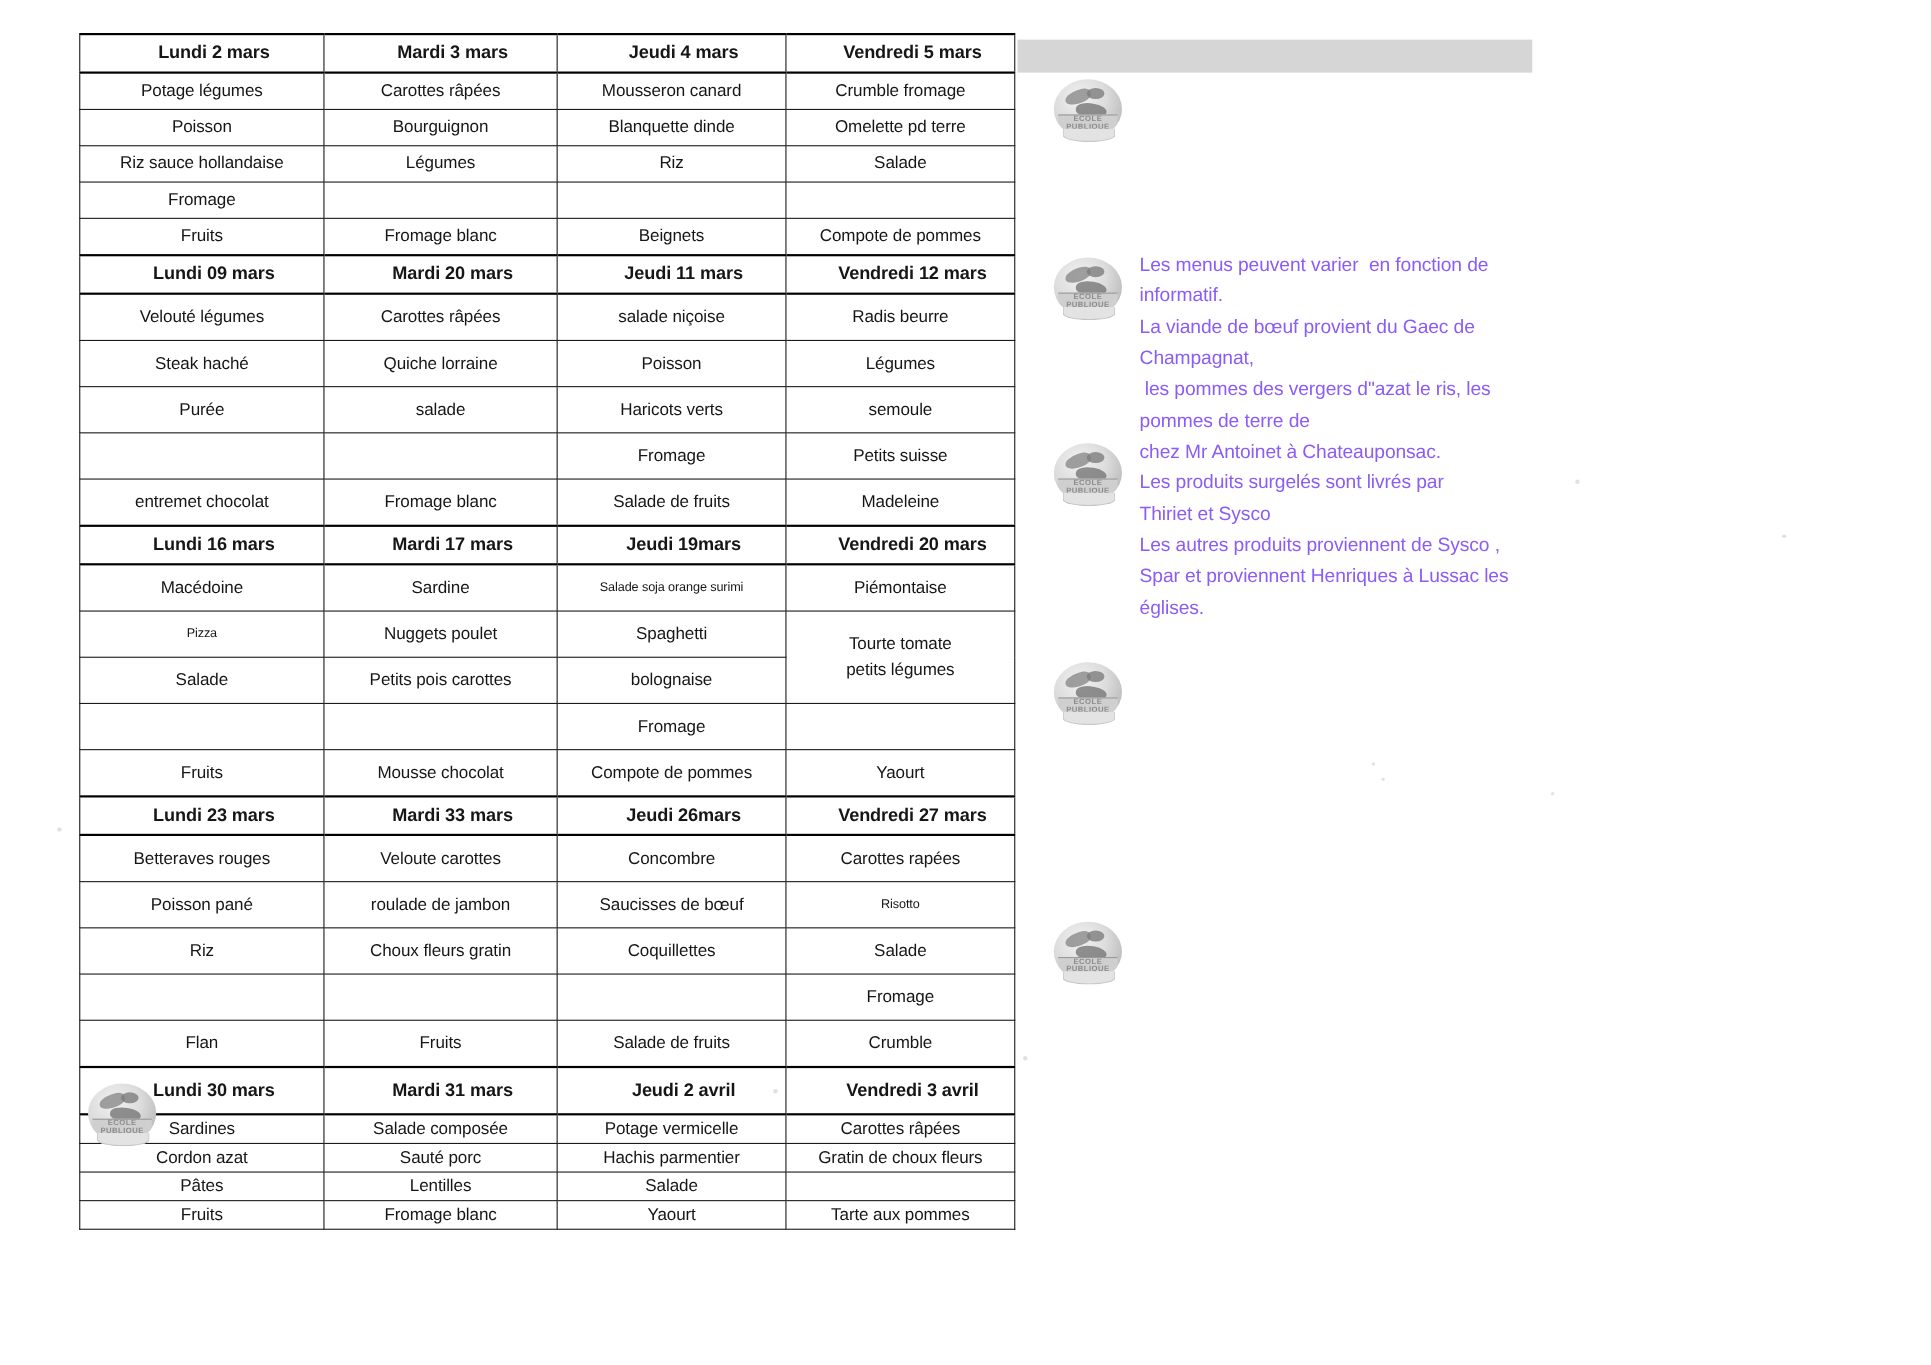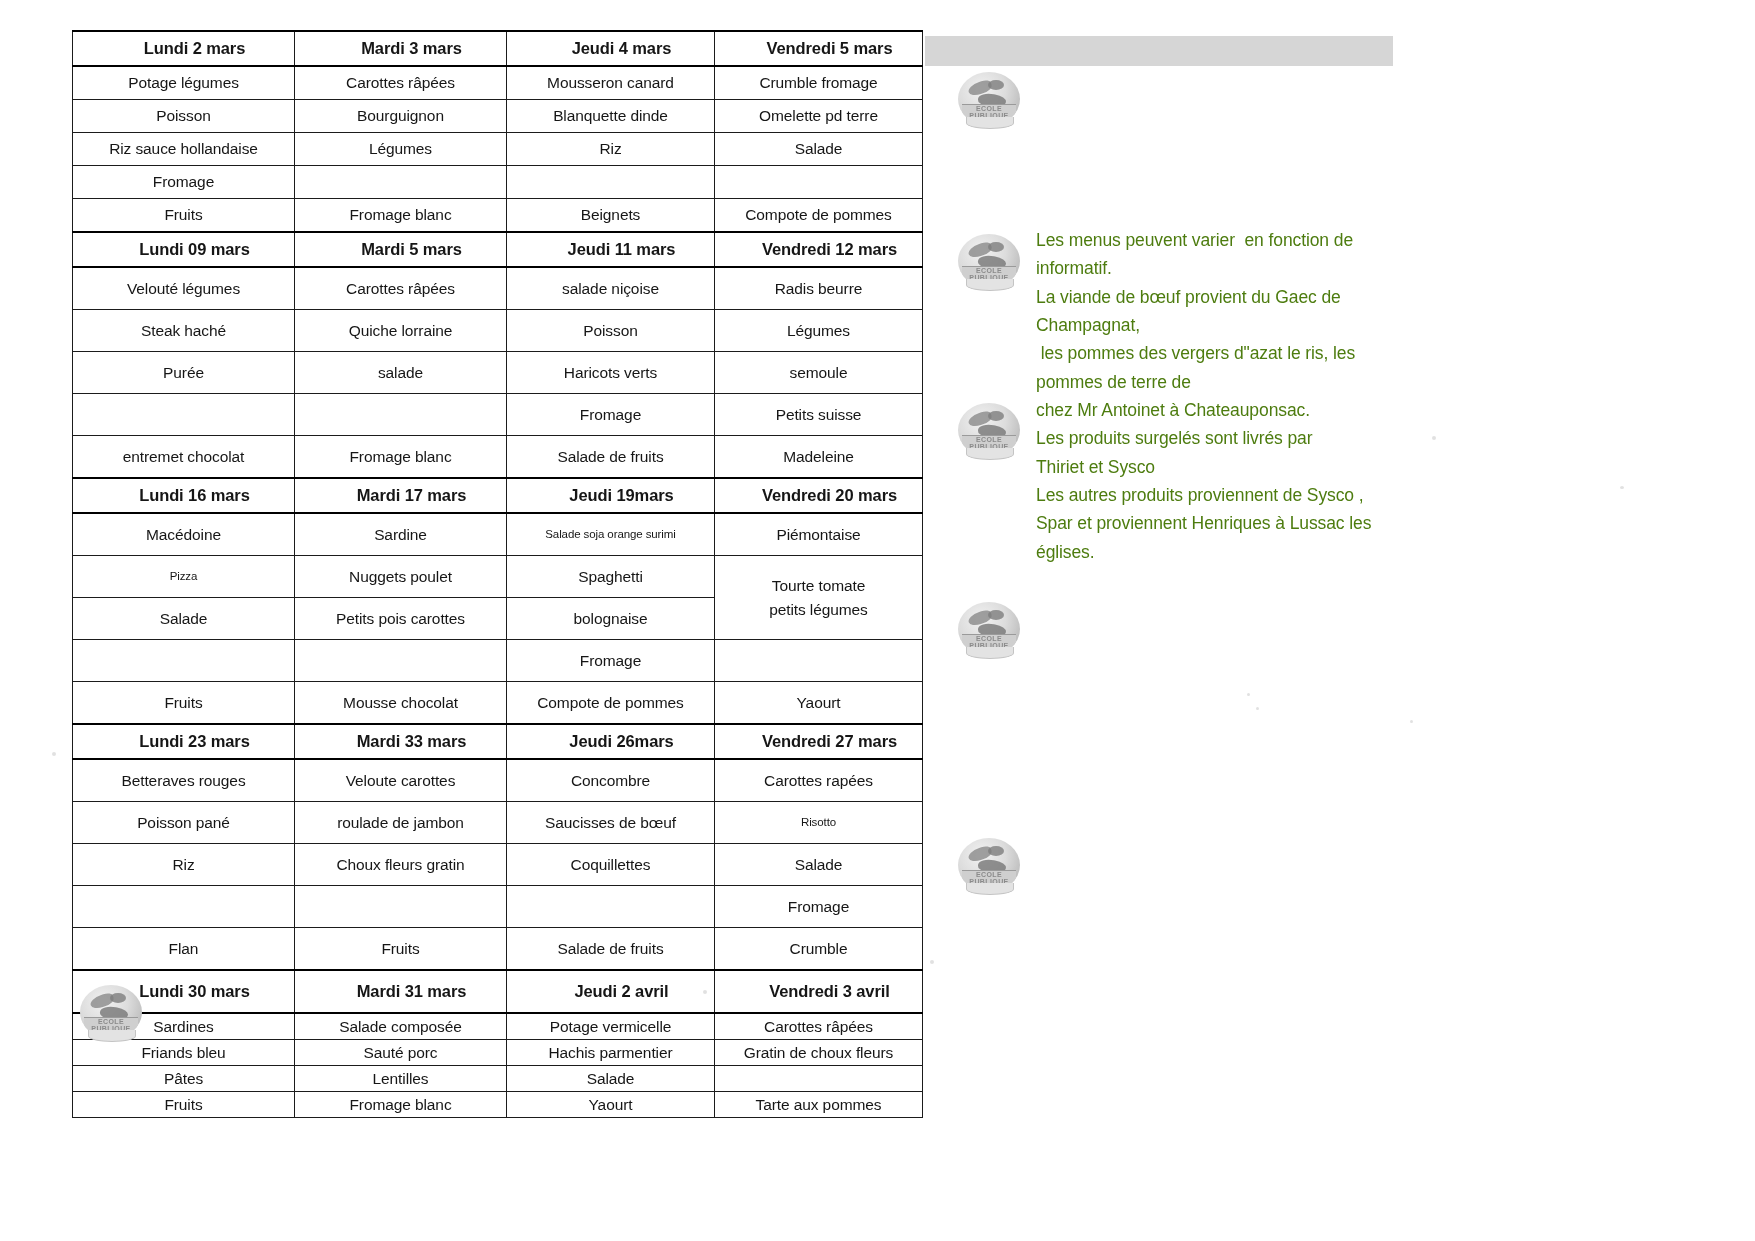--- a/index.html
+++ b/index.html
@@ -67,21 +67,21 @@
   }
 
   
   #notes-block {
     position: absolute;
     left: 1036px;
     top: 226px;
     width: 370px;
     font-size: 17.5px;
     line-height: 1.62;
-    color: #4d7c0f;
+    color: #8b5cf6;
     letter-spacing: -0.1px;
   }
   #notes-block .nline {
     white-space: pre;
   }
 
   
   #scan-bar {
     position: absolute;
     left: 925px;
@@ -215,21 +215,21 @@
     </tr>
     <tr>
       <td>Fruits</td>
       <td>Fromage blanc</td>
       <td>Beignets</td>
       <td>Compote de pommes</td>
     </tr>
 
     <tr>
       <td class="hdr">Lundi 09 mars</td>
-      <td class="hdr">Mardi 5 mars</td>
+      <td class="hdr">Mardi 20 mars</td>
       <td class="hdr">Jeudi 11 mars</td>
       <td class="hdr">Vendredi 12 mars</td>
     </tr>
     <tr>
       <td class="tall">Velouté légumes</td>
       <td class="tall">Carottes râpées</td>
       <td class="tall">salade niçoise</td>
       <td class="tall">Radis beurre</td>
     </tr>
     <tr>
@@ -337,21 +337,21 @@
       <td class="hdr tall">Jeudi  2 avril</td>
       <td class="hdr tall">Vendredi 3 avril</td>
     </tr>
     <tr>
       <td class="tight">Sardines</td>
       <td class="tight">Salade composée</td>
       <td class="tight">Potage vermicelle</td>
       <td class="tight">Carottes râpées</td>
     </tr>
     <tr>
-      <td class="tight">Friands bleu</td>
+      <td class="tight">Cordon azat</td>
       <td class="tight">Sauté porc</td>
       <td class="tight">Hachis parmentier</td>
       <td class="tight">Gratin de choux fleurs</td>
     </tr>
     <tr>
       <td class="tight">Pâtes</td>
       <td class="tight">Lentilles</td>
       <td class="tight">Salade</td>
       <td class="tight"></td>
     </tr>

